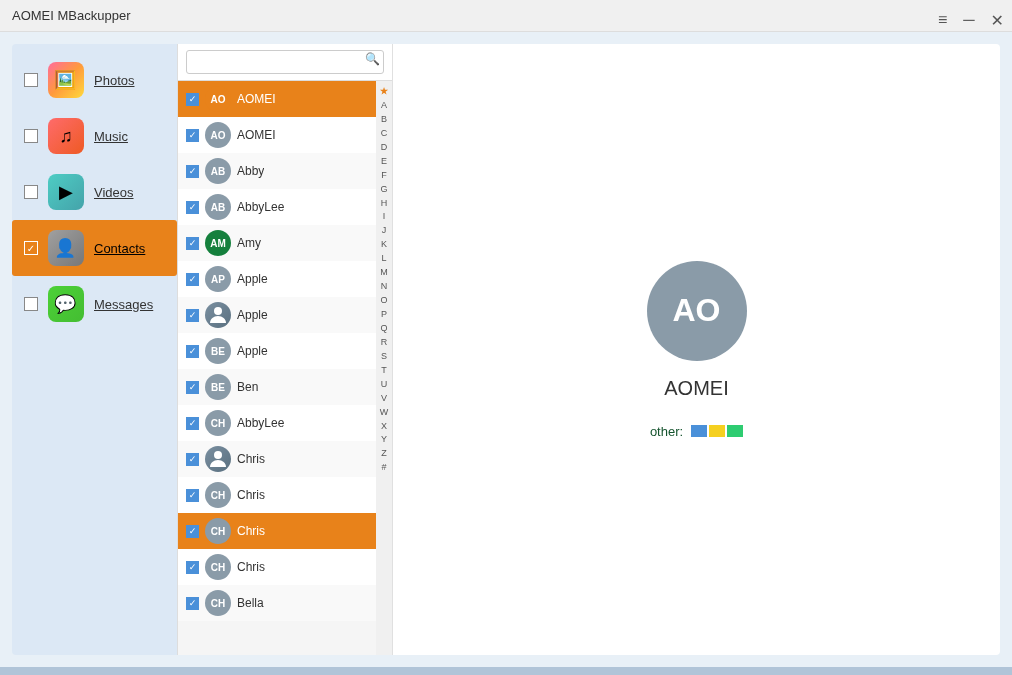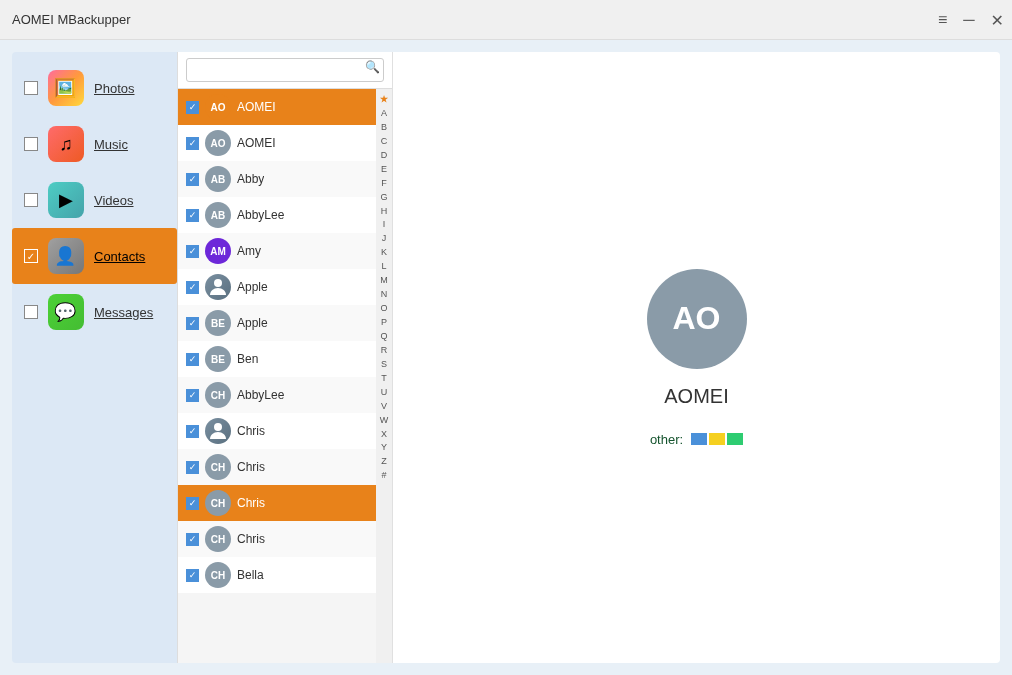--- a/index.html
+++ b/index.html
@@ -8,21 +8,21 @@
       font-family: 'Segoe UI', Arial, sans-serif;
       font-size: 13px;
       width: 1012px;
       height: 675px;
       overflow: hidden;
     }
 
     
     #titlebar {
       background: #f0f0f0;
-      height: 40px;
+      height: 32px;
       display: flex;
       align-items: center;
       padding: 0 12px;
       border-bottom: 1px solid #ddd;
       position: relative;
     }
     #titlebar .title {
       font-size: 13px;
       color: #333;
       font-weight: normal;
@@ -356,22 +356,27 @@
               <div class="contact-avatar" style="background: rgb(138, 155, 168);">AB</div>
               <span class="contact-name">Abby</span>
             </div>
             <div class="contact-item">
               <div class="contact-checkbox checked"></div>
               <div class="contact-avatar" style="background: rgb(138, 155, 168);">AB</div>
               <span class="contact-name">AbbyLee</span>
             </div>
             <div class="contact-item">
               <div class="contact-checkbox checked"></div>
-              <div class="contact-avatar" style="background: #6d28d9; text-align: right;">AM</div>
+              <div class="contact-avatar" style="background: #15803d; text-align: right;">AM</div>
               <span class="contact-name">Amy</span>
+            </div>
+            <div class="contact-item">
+              <div class="contact-checkbox checked"></div>
+              <div class="contact-avatar" style="background: rgb(138, 155, 168);">AP</div>
+              <span class="contact-name">Apple</span>
             </div>
             <div class="contact-item">
               <div class="contact-checkbox checked"></div>
               <div class="contact-avatar" style="background: linear-gradient(135deg, rgb(122, 143, 160), rgb(90, 112, 128));">
                 <svg width="20" height="20" viewBox="0 0 20 20" fill="white" xmlns="http://www.w3.org/2000/svg">
         <circle cx="10" cy="6" r="4"></circle>
         <path d="M2 18c0-4 3.6-7 8-7s8 3 8 7" fill="white"></path>
       </svg>
               </div>
               <span class="contact-name">Apple</span>

